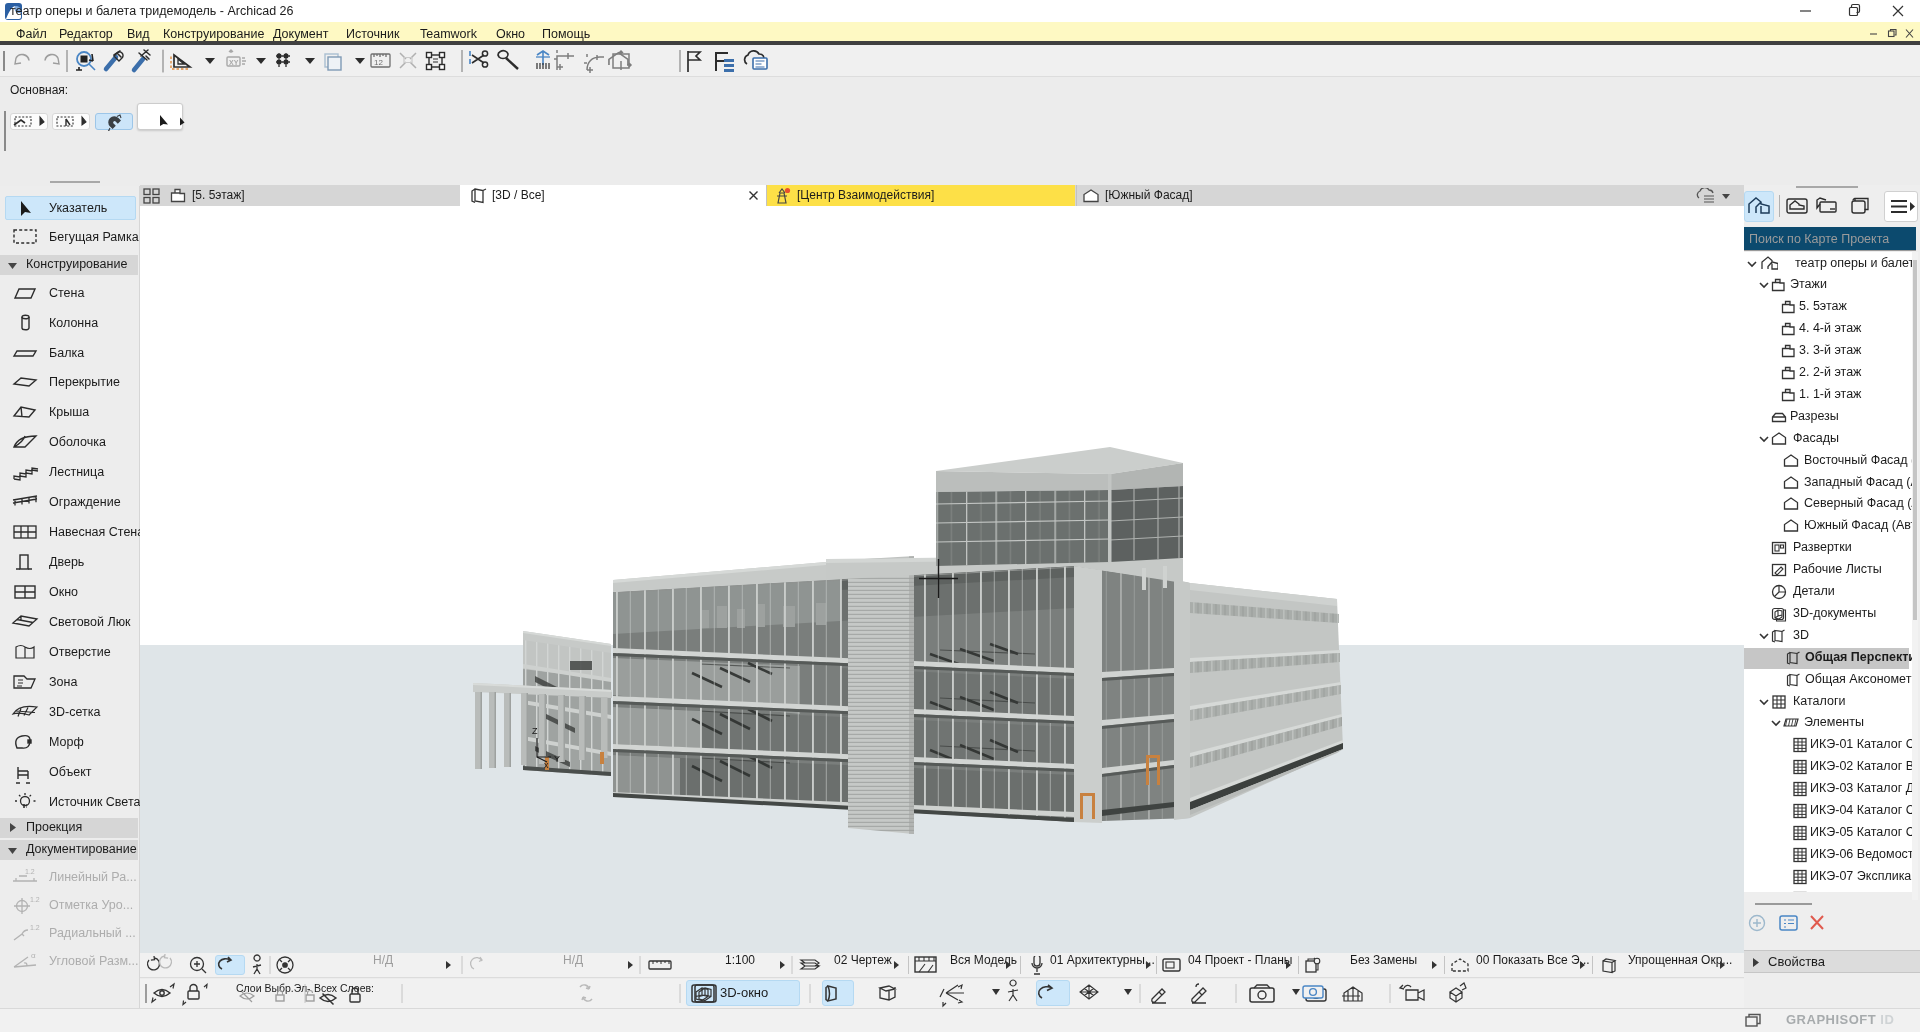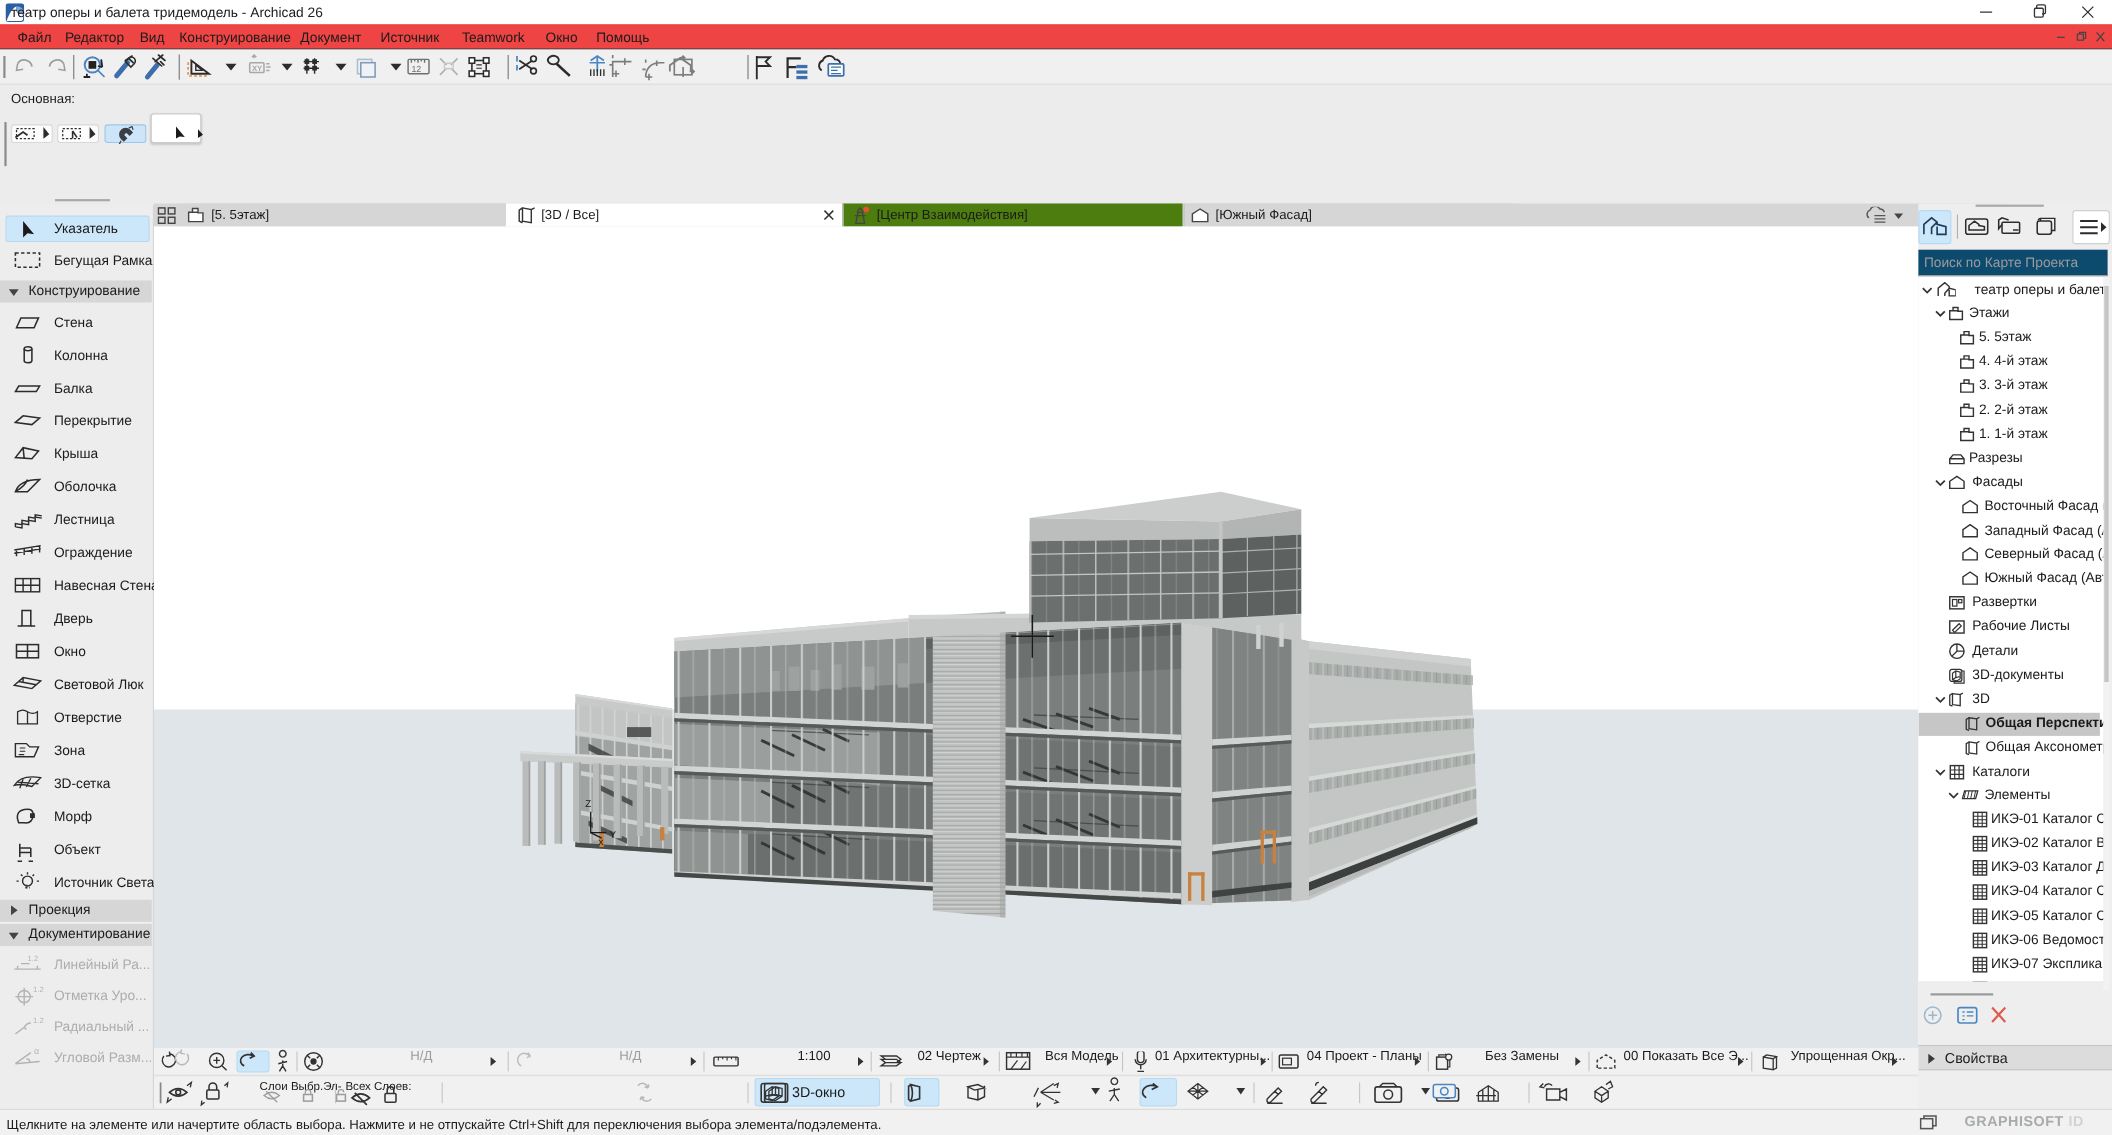--- a/index.html
+++ b/index.html
@@ -1,21 +1,21 @@
 <!DOCTYPE html>
 <html><head>
 <meta charset="utf-8">
 <style>
 * { margin:0; padding:0; box-sizing:border-box; }
 html,body { width:1920px; height:1032px; overflow:hidden; background:#ececec;
   font-family:"Liberation Sans", sans-serif; }
 .abs { position:absolute; }
 #titlebar { left:0; top:0; width:1920px; height:22px; background:#ffffff; }
 #title-text { left:10px; top:4px; font-size:12.5px; color:#1b1b1b; }
-#menubar { left:0; top:22px; width:1920px; height:23px; background:#ef4444; border-bottom:1px solid #404040; }
+#menubar { left:0; top:22px; width:1920px; height:23px; background:#fef9c3; border-bottom:4px solid #404040; }
 .menu-item { position:absolute; top:5px; font-size:12.5px; color:#1b1b1b; }
 #toolbar { left:0; top:45px; width:1920px; height:32px; background:#f0f0f0; border-bottom:1px solid #dddddd; }
 #midarea { left:0; top:78px; width:1920px; height:107px; background:#ececec; }
 #tabstrip { left:140px; top:185px; width:1687px; height:21px; background:#d6d6d6; }
 .tab { position:absolute; top:0; height:21px; font-size:12px; color:#1b1b1b; }
 #toolbox { left:0; top:186px; width:140px; height:822px; background:#ededed; border-right:1px solid #d6d6d6; }
 .tbrow { position:absolute; left:5px; width:133px; height:24px; }
 .tblabel { position:absolute; left:44px; top:5px; font-size:12.5px; color:#1b1b1b; white-space:nowrap; }
 .tbhead { position:absolute; left:0; width:138px; height:20px; background:#d6d6d6; font-size:12.5px; color:#1b1b1b; }
 .gray { color:#adadad !important; }
@@ -221,21 +221,21 @@
   </div>
   <div class="tab" style="left:320px;width:306px;background:#ffffff">
     <svg class="abs" style="left:10px;top:2px" width="18" height="17" viewBox="0 0 18 17">
       <path d="M5 2 l8 1.5 v12 l-8 -1.5 z M5 2 l-3 2 v10 l3 1.5 M13 3.5 l3 -1.5" fill="none" stroke="#333333" stroke-width="1.3"></path>
     </svg>
     <span class="abs" style="left:32px;top:3px">[3D / Все]</span>
     <svg class="abs" style="left:288px;top:5px" width="11" height="11" viewBox="0 0 11 11">
       <path d="M1.5 1.5 l8 8 m0 -8 l-8 8" stroke="#333333" stroke-width="1.4"></path>
     </svg>
   </div>
-  <div class="tab" style="left:626px;width:309px;background:#4d7c0f;border-left:1px solid #c2c2c2">
+  <div class="tab" style="left:626px;width:309px;background:#fde047;border-left:1px solid #c2c2c2">
     <svg class="abs" style="left:6px;top:2px" width="19" height="17" viewBox="0 0 19 17">
       <path d="M5 16 l2 -10 h4 l2 10 z M4 9 h10 M6 6 l3 -4 l3 4" fill="none" stroke="#444444" stroke-width="1.2"></path>
       <circle cx="14.5" cy="3.5" r="2.6" fill="#e8502e"></circle>
     </svg>
     <span class="abs" style="left:30px;top:3px">[Центр Взаимодействия]</span>
   </div>
   <div class="tab" style="left:936px;width:300px;background:#d6d6d6;border-left:1px solid #c2c2c2">
     <svg class="abs" style="left:5px;top:3px" width="18" height="15" viewBox="0 0 18 15">
       <path d="M2 13.5 v-7 l7 -4.5 7 4.5 v7 z" fill="#ffffff" stroke="#444444" stroke-width="1.3"></path>
     </svg>
@@ -1076,19 +1076,18 @@
       <path d="M1266 11 h12 v10 h-12 z m12 3 l6 -3 v10 l-6 -3 m-14 -9 a4 4 0 0 1 7 -1 m-8 -2 l-3 3 4 1" stroke-width="1.3"></path>
       <path d="M1310 13 l6 -4 6 4 -6 4 z m0 0 v6 l6 4 6 -4 v-6 m-6 4 v6 m4 -16 l4 -3 2 5 -4 2" stroke-width="1.2"></path>
     </g>
   </svg>
   <svg class="abs" style="left:554px;top:5px" width="24" height="20" viewBox="0 0 24 20">
       <rect x="1" y="1" width="21" height="17" rx="2" fill="none" stroke="#333" stroke-width="1.5"></rect>
       <path d="M5 8 l6 -4 6 1.5 v7 l-6 4 -6 -1.5 z m6 -4 v7 m-6 1.5 l6 -1.5 6 1.5" fill="none" stroke="#333" stroke-width="1.2"></path>
     </svg>
 </div>
 <div class="abs" id="statusbar">
-  <span class="abs" style="left:6px;top:6px;font-size:12px;color:#1b1b1b">Щелкните на элементе или начертите область выбора. Нажмите и не отпускайте Ctrl+Shift для переключения выбора элемента/подэлемента.</span>
   <svg class="abs" style="left:1745px;top:4px" width="20" height="16" viewBox="0 0 20 16">
     <rect x="1" y="4" width="11" height="9" fill="none" stroke="#555" stroke-width="1.4"></rect>
     <path d="M4 4 v-2.5 h11 v9 h-3" fill="none" stroke="#555" stroke-width="1.4"></path>
   </svg>
   <span class="abs" style="left:1786px;top:3px;font-size:13px;color:#a7abad;letter-spacing:0.5px;font-weight:bold">GRAPHISOFT <span style="color:#cfd3d5">ID</span></span>
 </div>
 
 </body></html>

